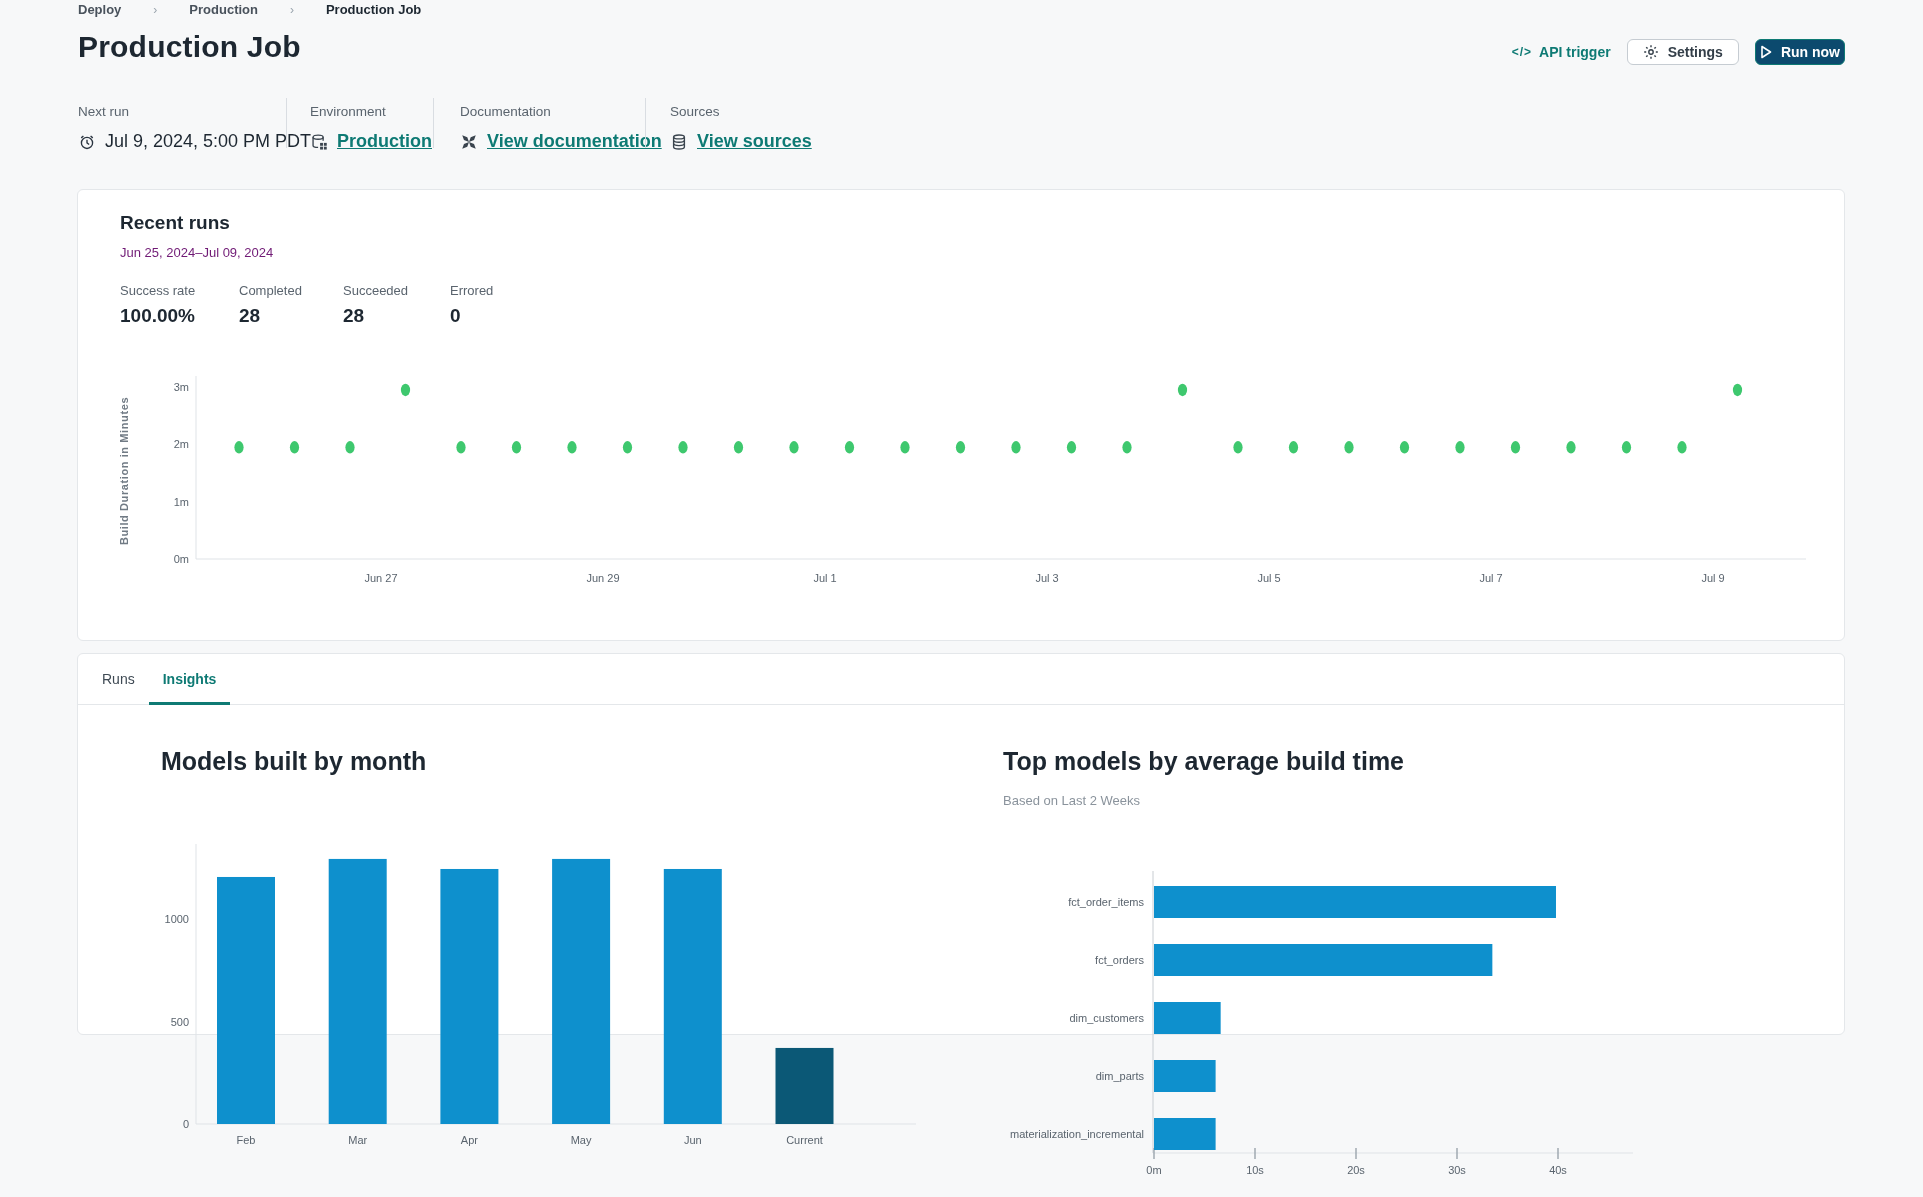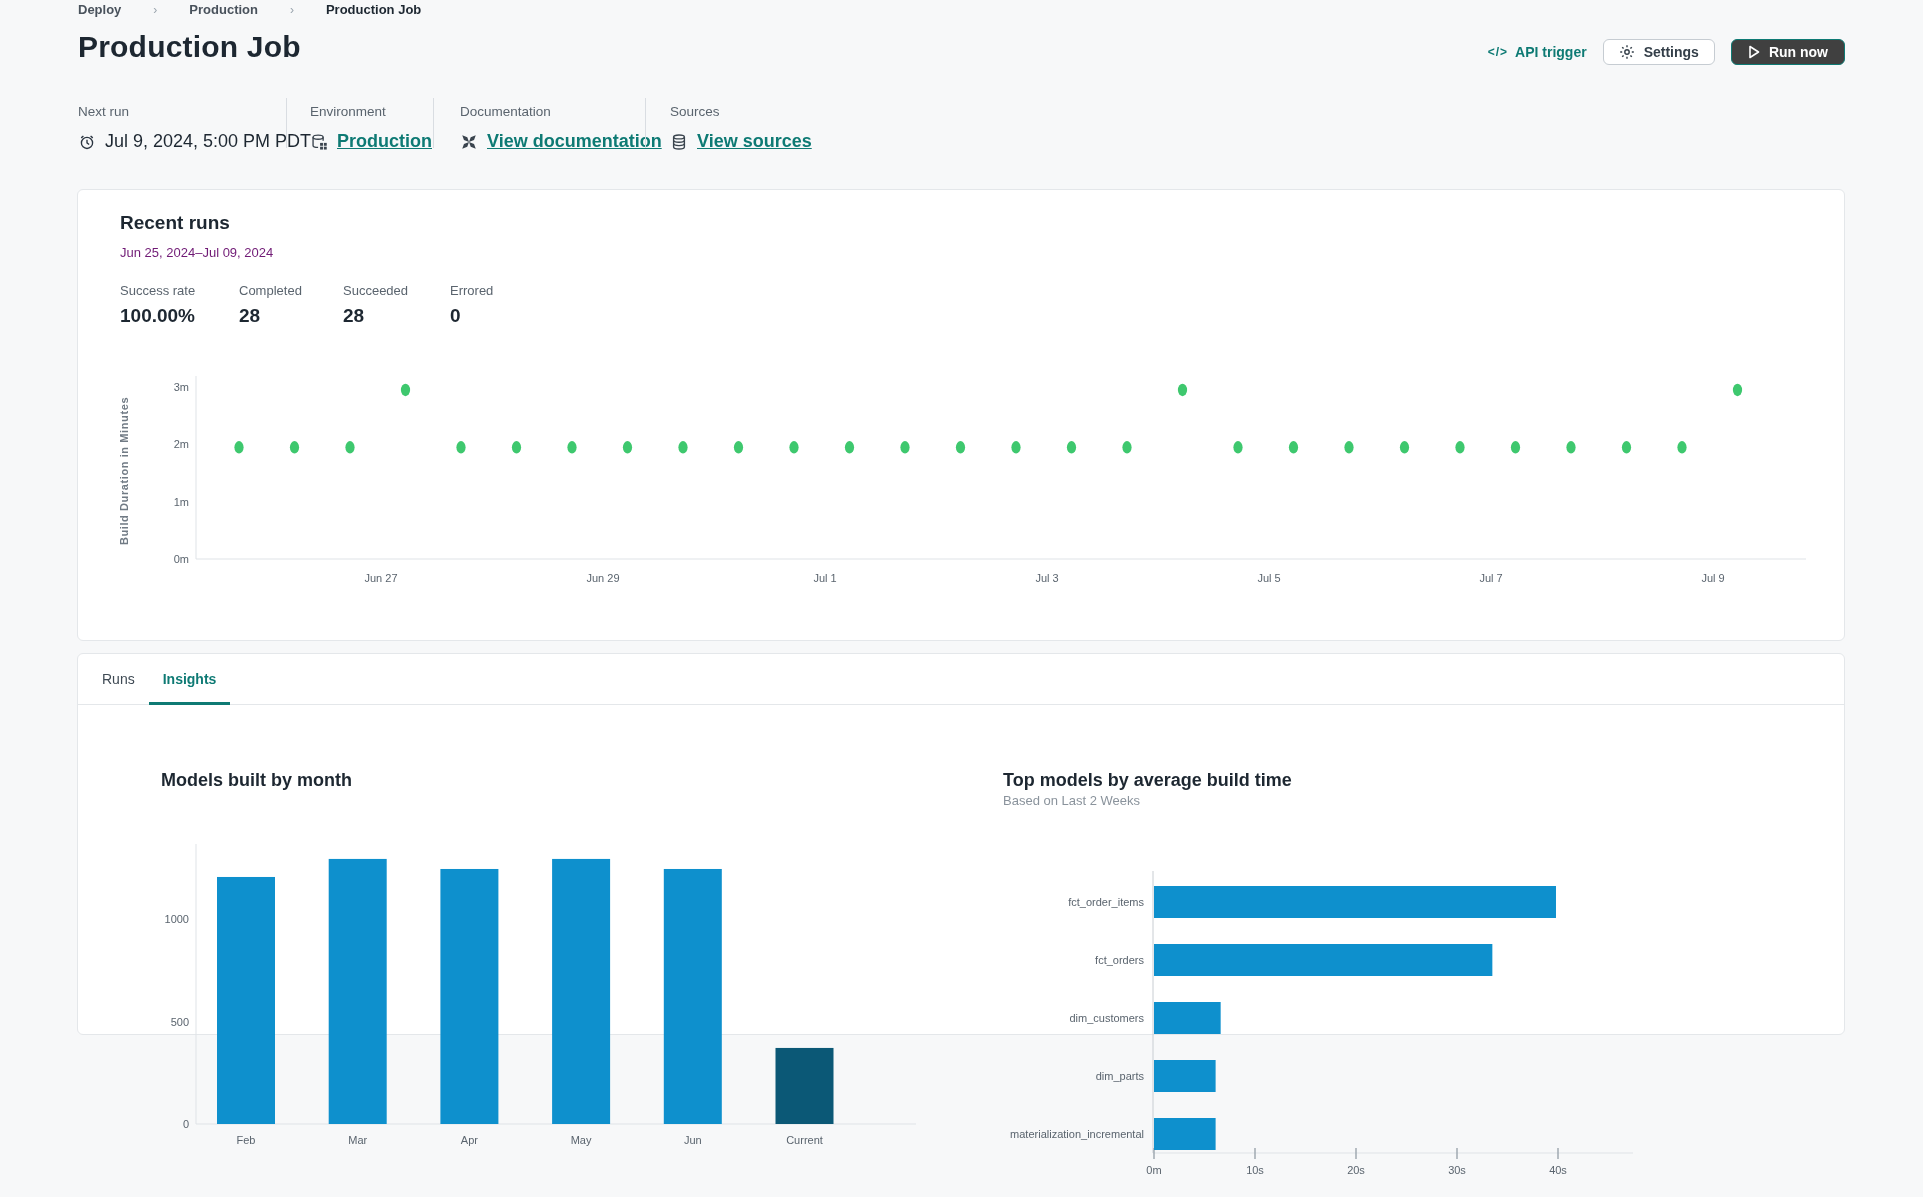--- a/index.html
+++ b/index.html
@@ -12,21 +12,21 @@
   .breadcrumb .current{font-weight:700;color:#1d2731;}
   .crumb{cursor:pointer;}
 
   
   .page-title{position:absolute;left:78px;top:30px;font-size:30px;font-weight:700;color:#1d2731;margin:0;letter-spacing:.2px;}
   .header-actions{position:absolute;right:78px;top:34px;display:flex;align-items:center;gap:16px;height:36px;}
   .api-trigger{display:inline-flex;align-items:center;gap:7px;color:#0e7a74;font-size:14px;font-weight:600;cursor:pointer;}
   .api-trigger .code{font-size:12px;font-weight:700;letter-spacing:1px;}
   .btn{display:inline-flex;align-items:center;justify-content:center;gap:9px;height:26px;border-radius:6px;font-size:14px;font-weight:600;cursor:pointer;box-sizing:border-box;}
   .btn-settings{background:#fff;border:1px solid #c6ccd2;color:#333e48;padding:0 15px;}
-  .btn-run{background:#404040;border:1px solid #0e7a74;color:#fff;padding:0 16px;}
+  .btn-run{background:#0c4a6e;border:1px solid #0e7a74;color:#fff;padding:0 4px;}
 
   
   .info-col{position:absolute;top:104px;}
   .info-label{font-size:13.5px;color:#5a646e;margin-bottom:12px;}
   .info-value{display:flex;align-items:center;gap:9px;font-size:18px;color:#1d2731;}
   .info-link{color:#0e7a74;font-weight:600;text-decoration:underline;cursor:pointer;}
   .vdivider{position:absolute;top:98px;width:1px;height:50px;background:#d9dde2;}
 
   
   .card{position:absolute;left:77px;width:1768px;background:#fff;border:1px solid #e4e7ea;border-radius:6px;box-sizing:border-box;}
@@ -39,21 +39,21 @@
   .stat{position:absolute;top:93px;}
   .stat-label{font-size:13px;color:#5a646e;margin-bottom:7px;}
   .stat-value{font-size:19px;font-weight:700;color:#1d2731;}
 
   
   .tab-bar{position:absolute;left:0;right:0;top:0;height:50px;border-bottom:1px solid #e4e7ea;display:flex;align-items:stretch;padding-left:10px;}
   .tab{position:relative;display:flex;align-items:center;padding:0 14px;font-size:14px;color:#3f4a54;cursor:pointer;}
   .tab.active{color:#0e7a74;font-weight:700;}
   .tab.active::after{content:"";position:absolute;left:0;right:0;bottom:-1px;height:3px;background:#0e7a74;}
 
-  .chart-title{position:absolute;top:116px;margin:0;font-size:18px;font-weight:700;color:#1d2731;}
+  .chart-title{position:absolute;top:93px;margin:0;font-size:25px;font-weight:700;color:#1d2731;}
   .chart-sub{position:absolute;top:139px;font-size:13px;color:#8a939c;}
   svg{position:absolute;overflow:visible;}
   svg text{font-family:"Liberation Sans","DejaVu Sans",sans-serif;}
 </style>
 </head>
 <body>
 
 <div class="page">
 
   <nav class="breadcrumb">

